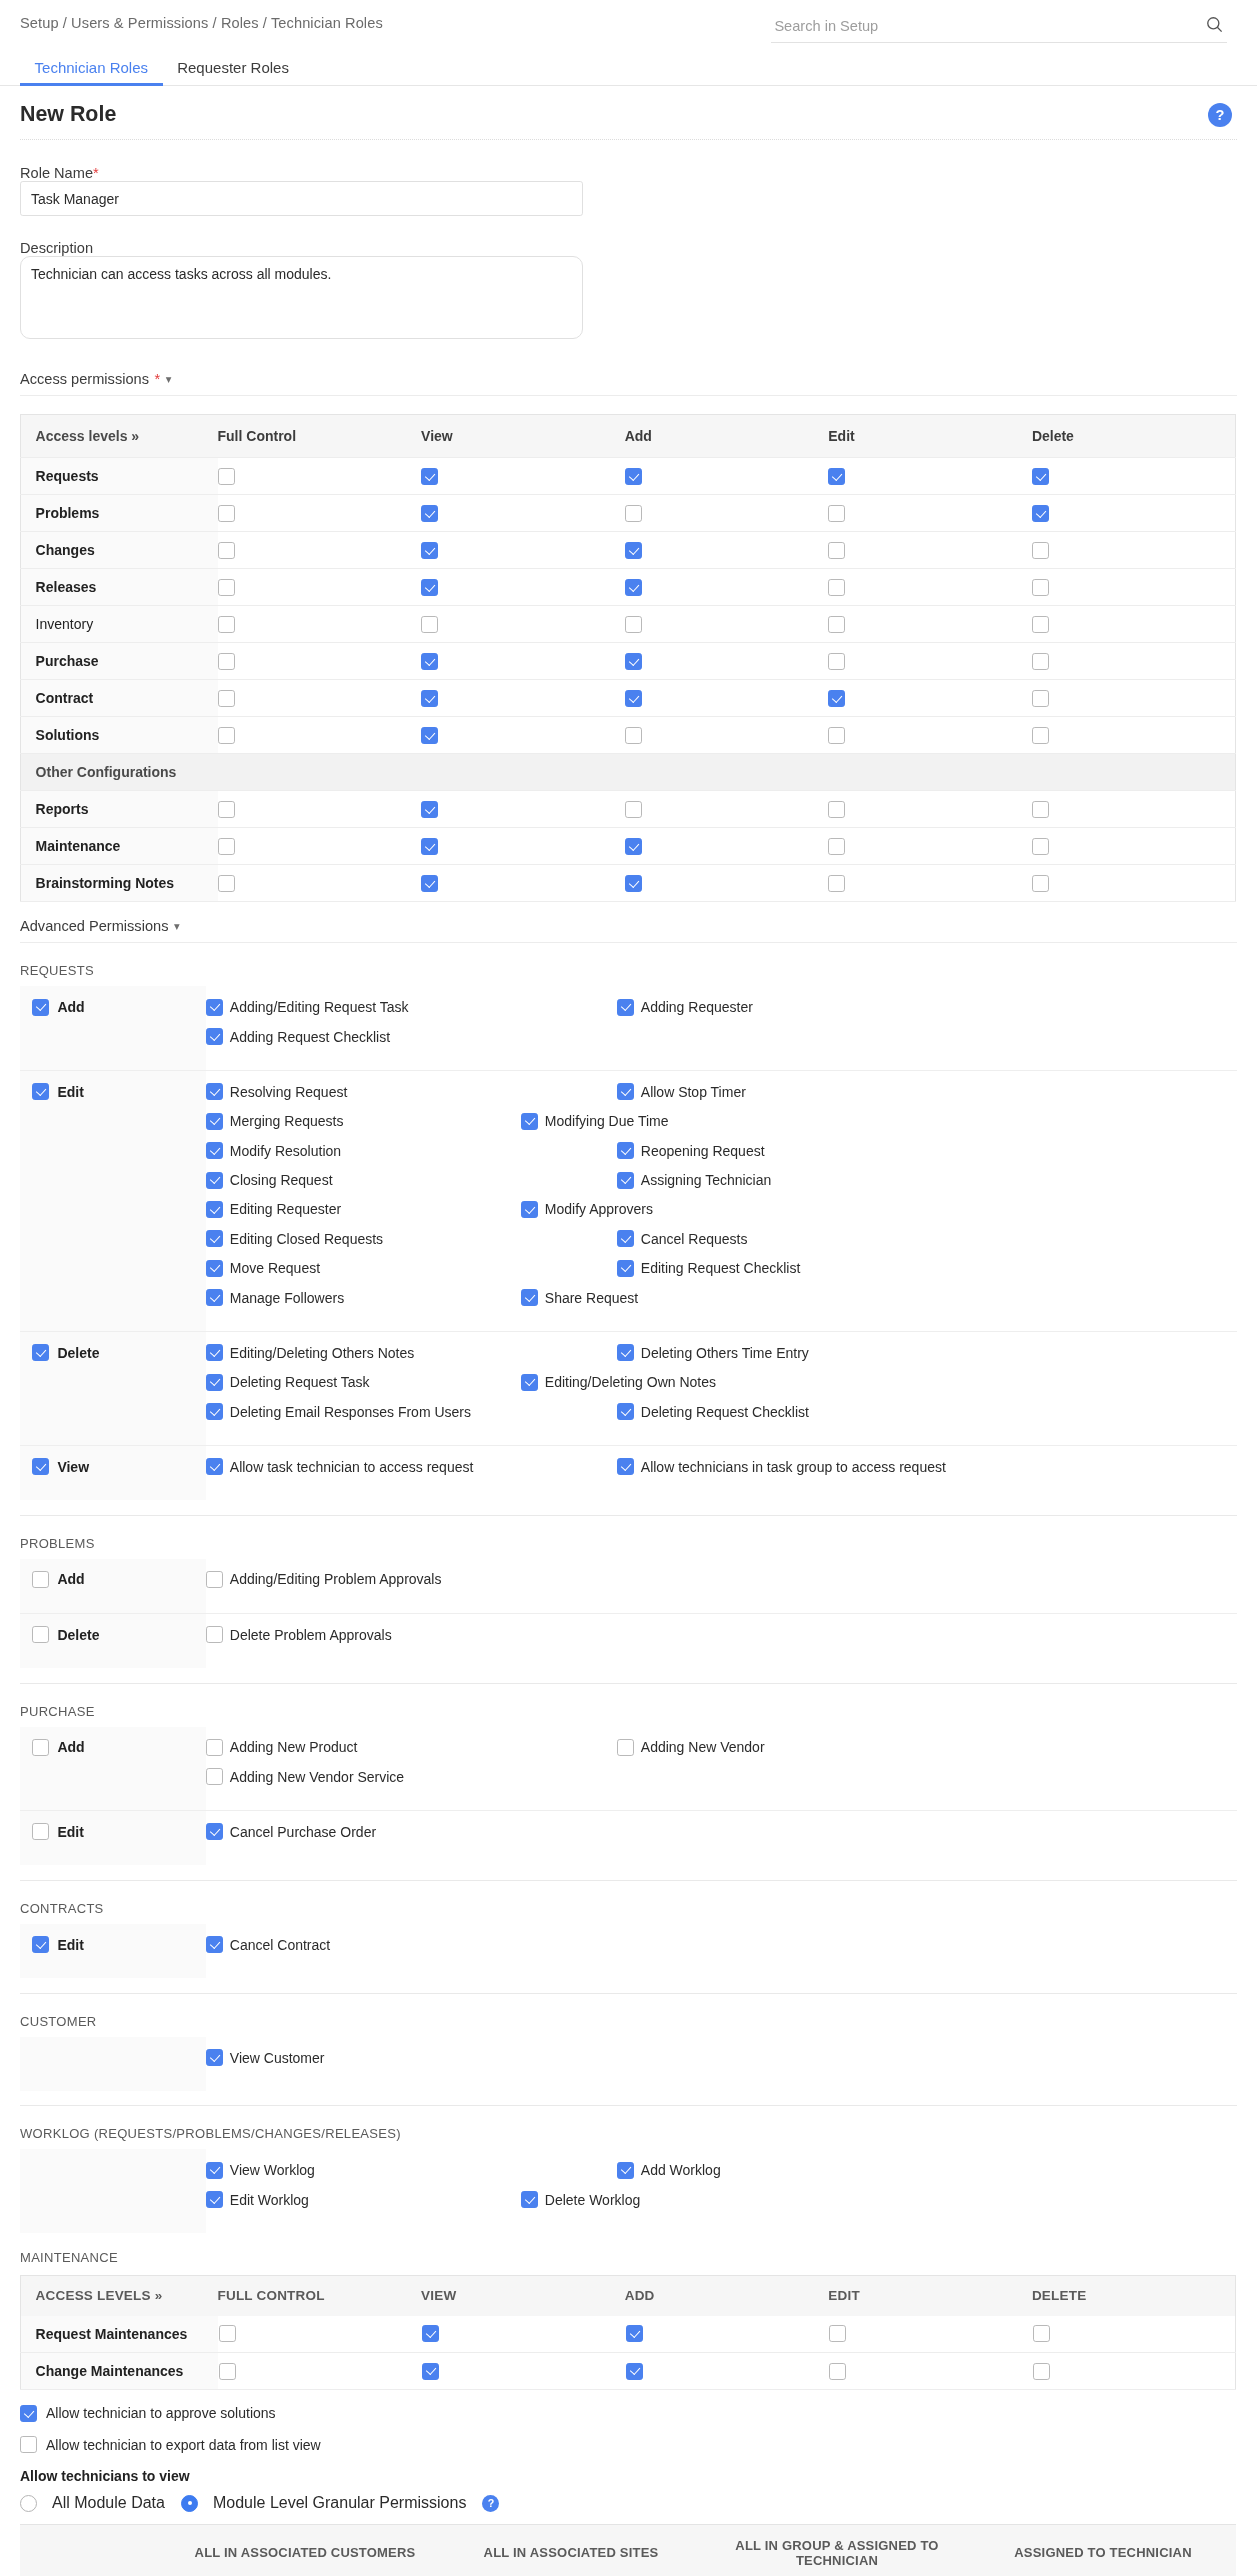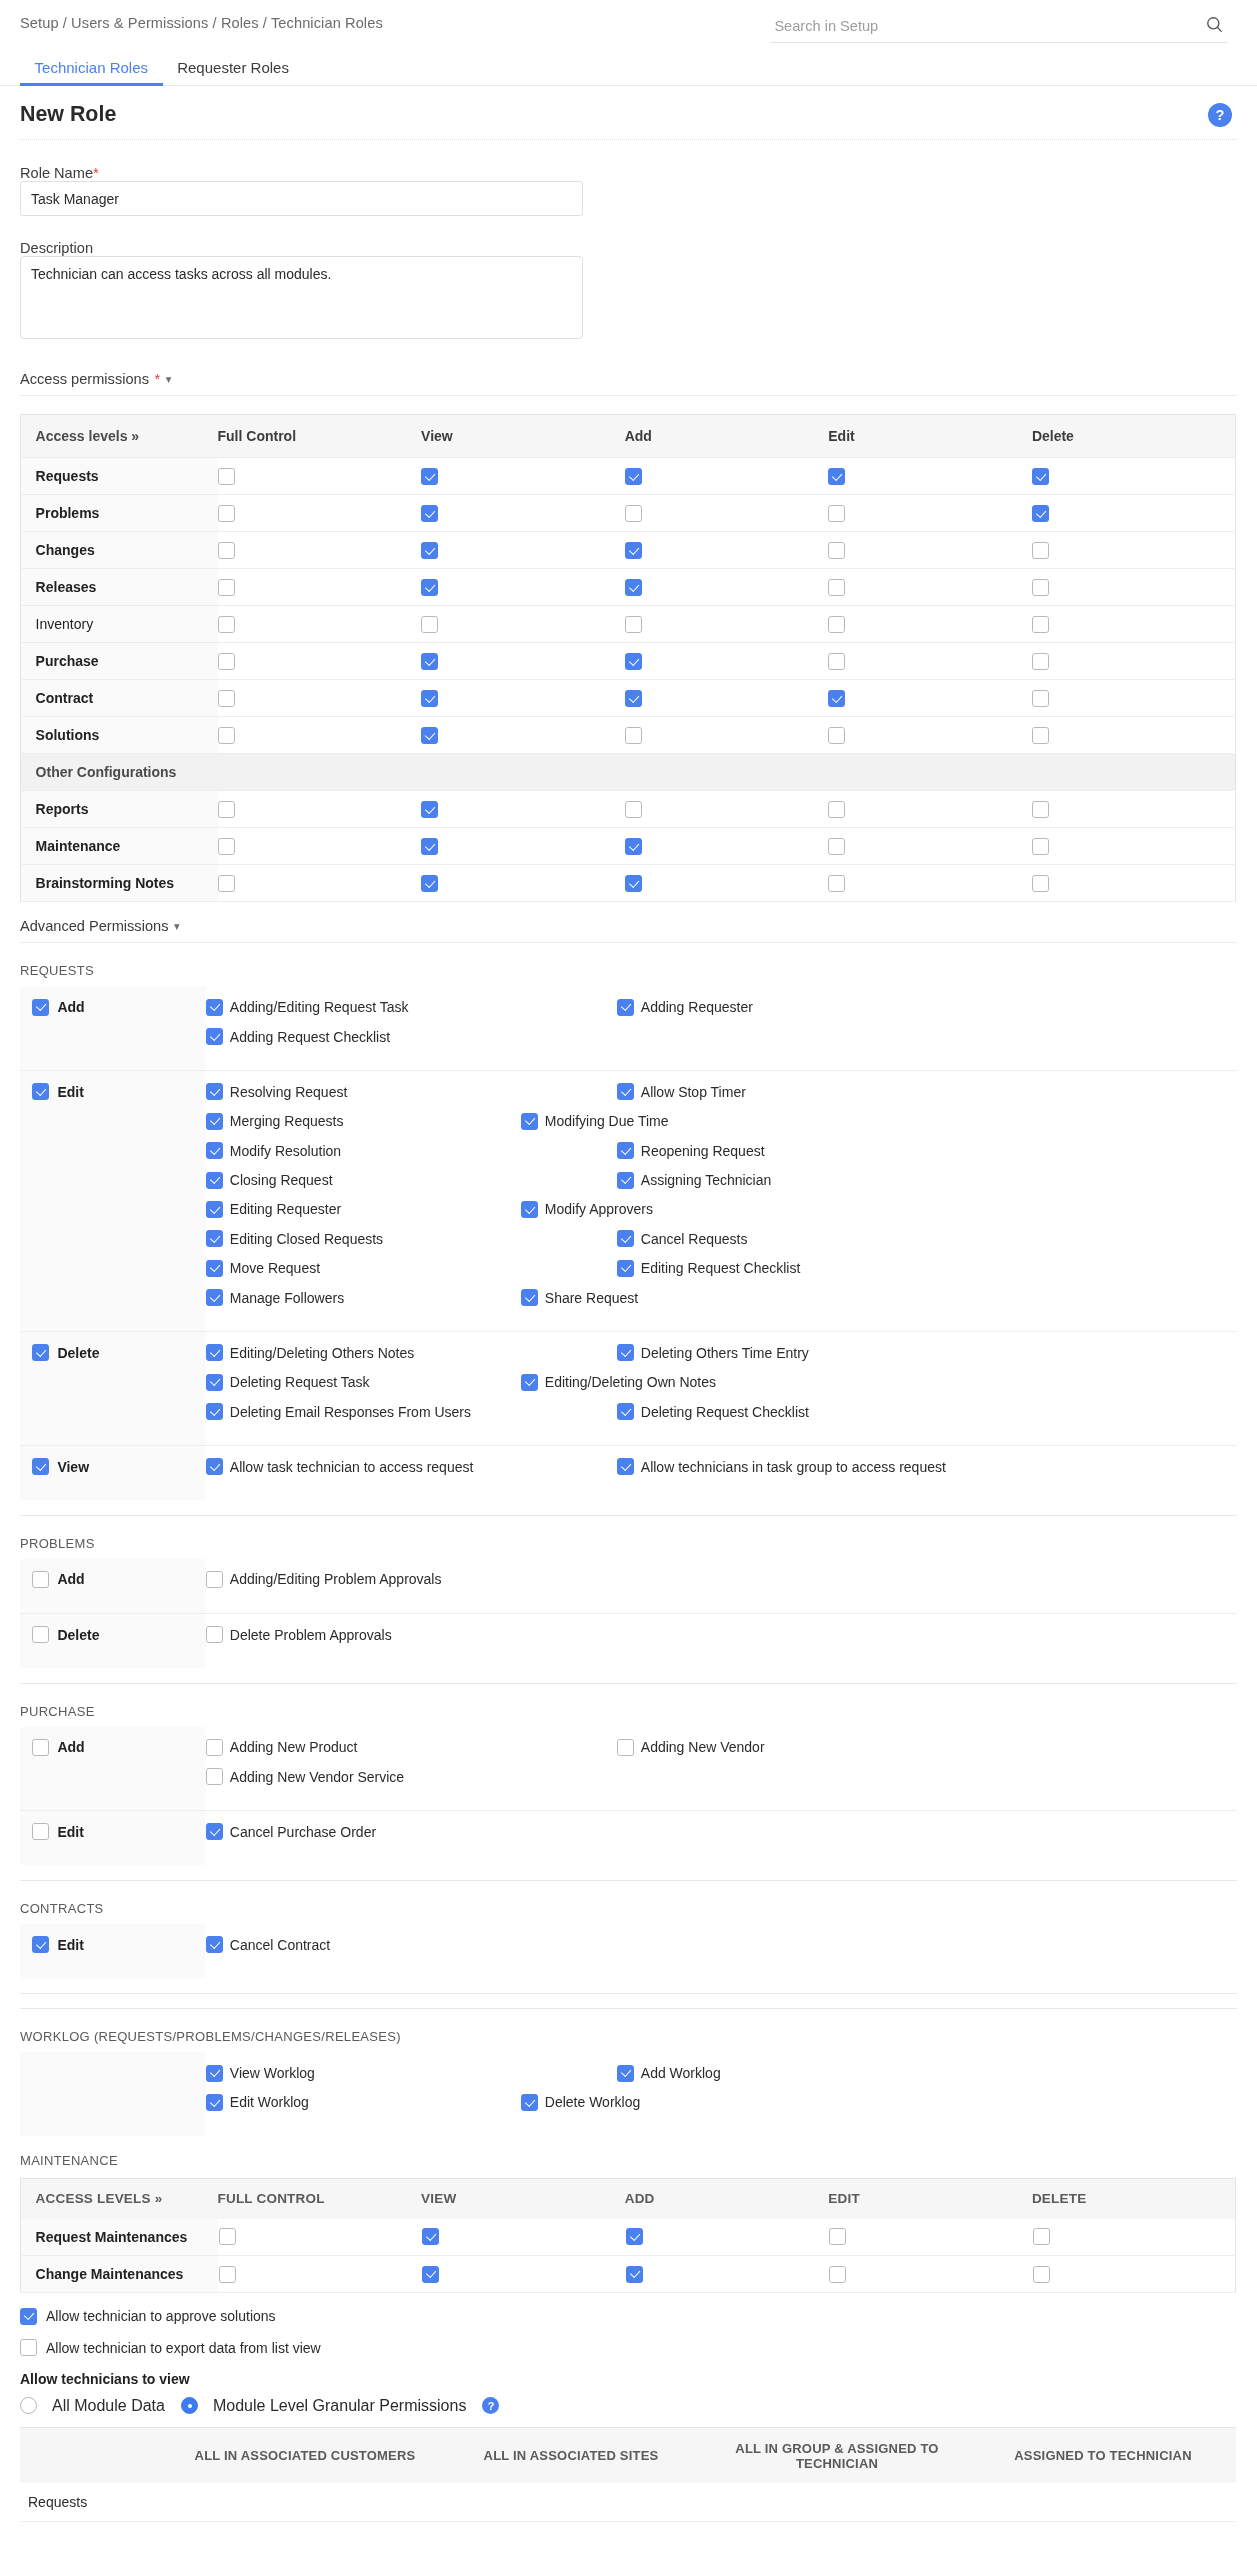--- a/index.html
+++ b/index.html
@@ -65,21 +65,21 @@
   .form { padding: 17px 20px 0 20px; }
   .field-row { display: flex; align-items: flex-start; margin-bottom: 16px; flex-direction: column; }
   .field-label { width: 194px; font-size: 14.6px; color: #3c3c3c; padding-top: 8px; }
   .req-star { color: #e23b3b; }
   .txt-input {
     width: 563px; height: 35px; border: 1.1px solid #e0e0e0; border-radius: 2.8px;
     font-size: 14px; padding: 0 10px; color: #2b2b2b;
     font-family: "Liberation Sans", sans-serif; outline: none;
   }
   .txt-area {
-    width: 563px; height: 83px; border: 1.1px solid #e0e0e0; border-radius: 4px;
+    width: 563px; height: 83px; border: 1.1px solid #e0e0e0; border-radius: 10px;
     font-size: 14px; padding: 8px 10px; color: #2b2b2b; resize: none;
     font-family: "Liberation Sans", sans-serif; outline: none; line-height: 1.35;
   }
 
   
   .section-head {
     padding: 16px 20px 0 20px; font-size: 14.6px; color: #3c3c3c;
     display:flex; align-items:center; gap: 5.6px; cursor: pointer;
   }
   .section-head .caret { font-size: 11.3px; color: #6e6e6e; }
@@ -622,20 +622,36 @@
                 <label class="adv-item">
                   <span class="cb on"></span>
                   <span>Cancel Contract</span>
                 </label>
               </div>
             </div>
           </div>
         </div>
       </div>
       <div class="adv-sep"></div>
+      <div class="adv-block">
+        <div class="adv-label">CUSTOMER</div>
+        <div class="adv-grid">
+          <div class="adv-row">
+            <div class="adv-op empty"></div>
+            <div class="adv-items">
+              <div class="adv-items-inner">
+                <label class="adv-item">
+                  <span class="cb on"></span>
+                  <span>View Customer</span>
+                </label>
+              </div>
+            </div>
+          </div>
+        </div>
+      </div>
       <div class="adv-sep"></div>
       <div class="adv-block">
         <div class="adv-label">WORKLOG (REQUESTS/PROBLEMS/CHANGES/RELEASES)</div>
         <div class="adv-grid">
           <div class="adv-row">
             <div class="adv-op empty"></div>
             <div class="adv-items">
               <div class="adv-items-inner">
                 <label class="adv-item">
                   <span class="cb on"></span>

